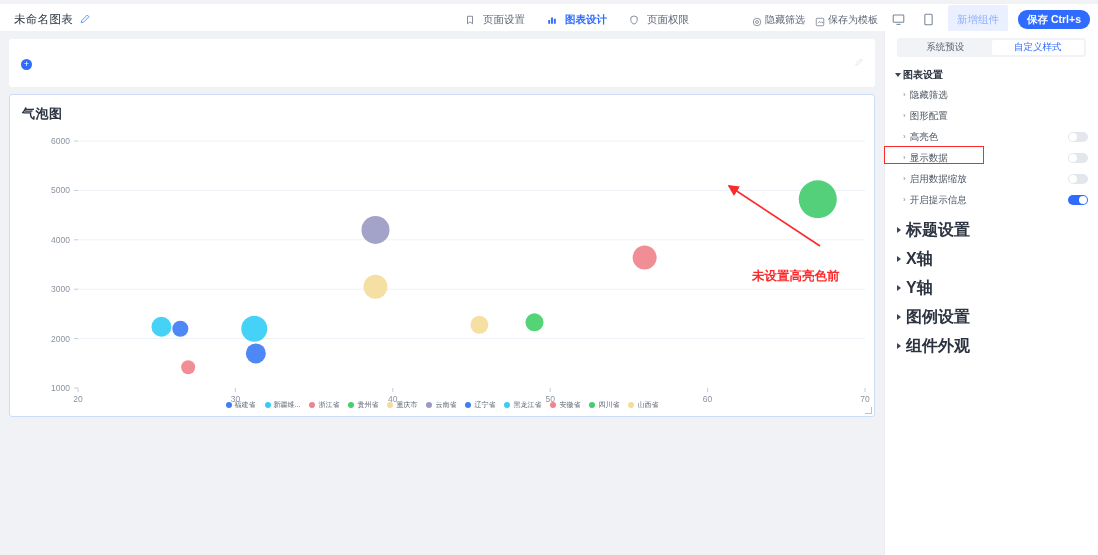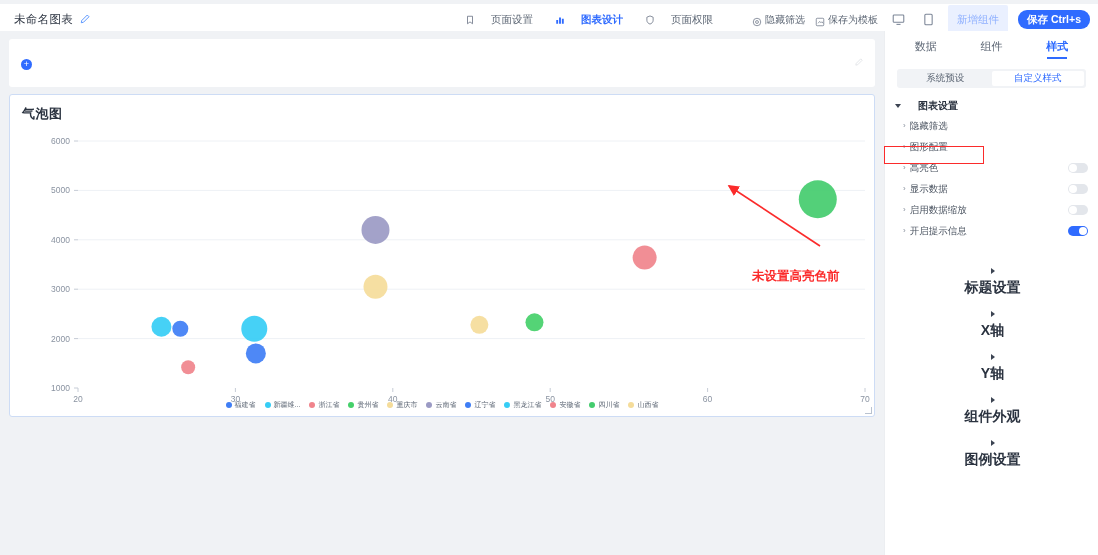--- a/index.html
+++ b/index.html
@@ -21,21 +21,21 @@
     position: absolute; left: 14px; top: 0; height: 31px;
     display: flex; align-items: center; gap: 6px;
   }
   .doc-title { font-size: 11.5px; color: #2b3340; letter-spacing: .3px; }
   .pencil-ic { width: 11px; height: 11px; display: block; }
 
   .center-tabs {
     position: absolute; left: 465px; top: 0; height: 31px;
     display: flex; align-items: center; gap: 22px;
   }
-  .ctab { display: flex; align-items: center; gap: 16px; height: 31px; font-size: 10.5px; color: #5b6573; cursor: pointer; position: relative; }
+  .ctab { display: flex; align-items: center; gap: 8px; height: 31px; font-size: 10.5px; color: #5b6573; cursor: pointer; position: relative; }
   .ctab .ic { width: 10px; height: 10px; display: block; }
   .ctab.active { color: #2f6bff; font-weight: bold; }
   .ctab.active::after {
     content: ""; position: absolute; left: 12px; right: 0; bottom: 2px;
     height: 1.5px; background: #2f6bff;
   }
 
   .right-actions {
     position: absolute; right: 8px; top: 0; height: 31px;
     display: flex; align-items: center; gap: 10px;
@@ -123,21 +123,21 @@
     border-radius: 3px; display: flex; padding: 2px; text-align: center;
   }
   .seg-item {
     flex: 1; font-size: 9.5px; display: flex; align-items: center; justify-content: center;
     color: #5b6573; border-radius: 2px; cursor: pointer;
   }
   .seg-item.active { background: #ffffff; color: #2f6bff; }
 
   .sect { margin-top: 10px; padding: 0 10px; }
   .sect-head {
-    display: flex; align-items: center; gap: 17px;
+    display: flex; align-items: center; gap: 2px;
     font-size: 10px; font-weight: bold; color: #2b3340;
     height: 15px; cursor: pointer;
   }
   .caret-d, .caret-r { width: 0; height: 0; display: block; }
   .caret-d { border-left: 3px solid transparent; border-right: 3px solid transparent; border-top: 4px solid #3c4452; }
   .caret-r { border-top: 3px solid transparent; border-bottom: 3px solid transparent; border-left: 4px solid #3c4452; }
 
   .row {
     display: flex; align-items: center; justify-content: space-between;
     height: 16px; margin-top: 5px; padding-left: 8px; position: relative;
@@ -154,22 +154,22 @@
   }
   .toggle.on { background: #2f6bff; }
   .toggle.on .knob { left: 11px; }
 
   .highlight-box {
     position: absolute; left: 884px; top: 146px; width: 100px; height: 18px;
     border: 1.5px solid #fb2b2b; pointer-events: none;
   }
   .collapsed-row {
     display: flex; align-items: center; gap: 5px;
-    height: 14px; margin-top: 29px; padding-left: 2px;
-    font-size: 14px; font-weight: bold; color: #2b3340; cursor: pointer; flex-direction: column;
+    height: 14px; margin-top: 15px; padding-left: 2px;
+    font-size: 16px; font-weight: bold; color: #2b3340; cursor: pointer;
   }
 </style>
 </head>
 <body>
 
 <div id="app">
 
   <div class="topbar">
     <div class="doc-title-wrap">
       <span class="doc-title">未命名图表</span>
@@ -358,25 +358,20 @@
           <path d="M0,0 L7,3.5 L0,7 z" fill="#fb2b2b"></path>
         </marker>
       </defs>
       <line x1="820" y1="215" x2="729" y2="155" stroke="#fb2b2b" stroke-width="1.6" marker-end="url(#ah)"></line>
     </svg>
 
     <div class="annot-text">未设置高亮色前</div>
   </div>
 
   <div class="rpanel">
-    <div class="rtabs">
-      <div class="rtab"><span>数据</span></div>
-      <div class="rtab"><span>组件</span></div>
-      <div class="rtab active"><span>样式</span></div>
-    </div>
 
     <div class="seg">
       <div class="seg-item">
           <span>系统预设</span>
         </div>
       <div class="seg-item active">
           <span>自定义样式</span>
         </div>
     </div>
 
@@ -443,24 +438,24 @@
           <div class="collapsed-row">
             <span class="caret-r"></span>
             <span>X轴</span>
           </div>
           <div class="collapsed-row">
             <span class="caret-r"></span>
             <span>Y轴</span>
           </div>
           <div class="collapsed-row">
             <span class="caret-r"></span>
-            <span>组件外观</span>
+            <span>图例设置</span>
           </div>
           <div class="collapsed-row">
             <span class="caret-r"></span>
-            <span>图例设置</span>
+            <span>组件外观</span>
           </div>
         </div>
     </div>
   </div>
 
   <div class="highlight-box"></div>
 </div>
 
 </body></html>

